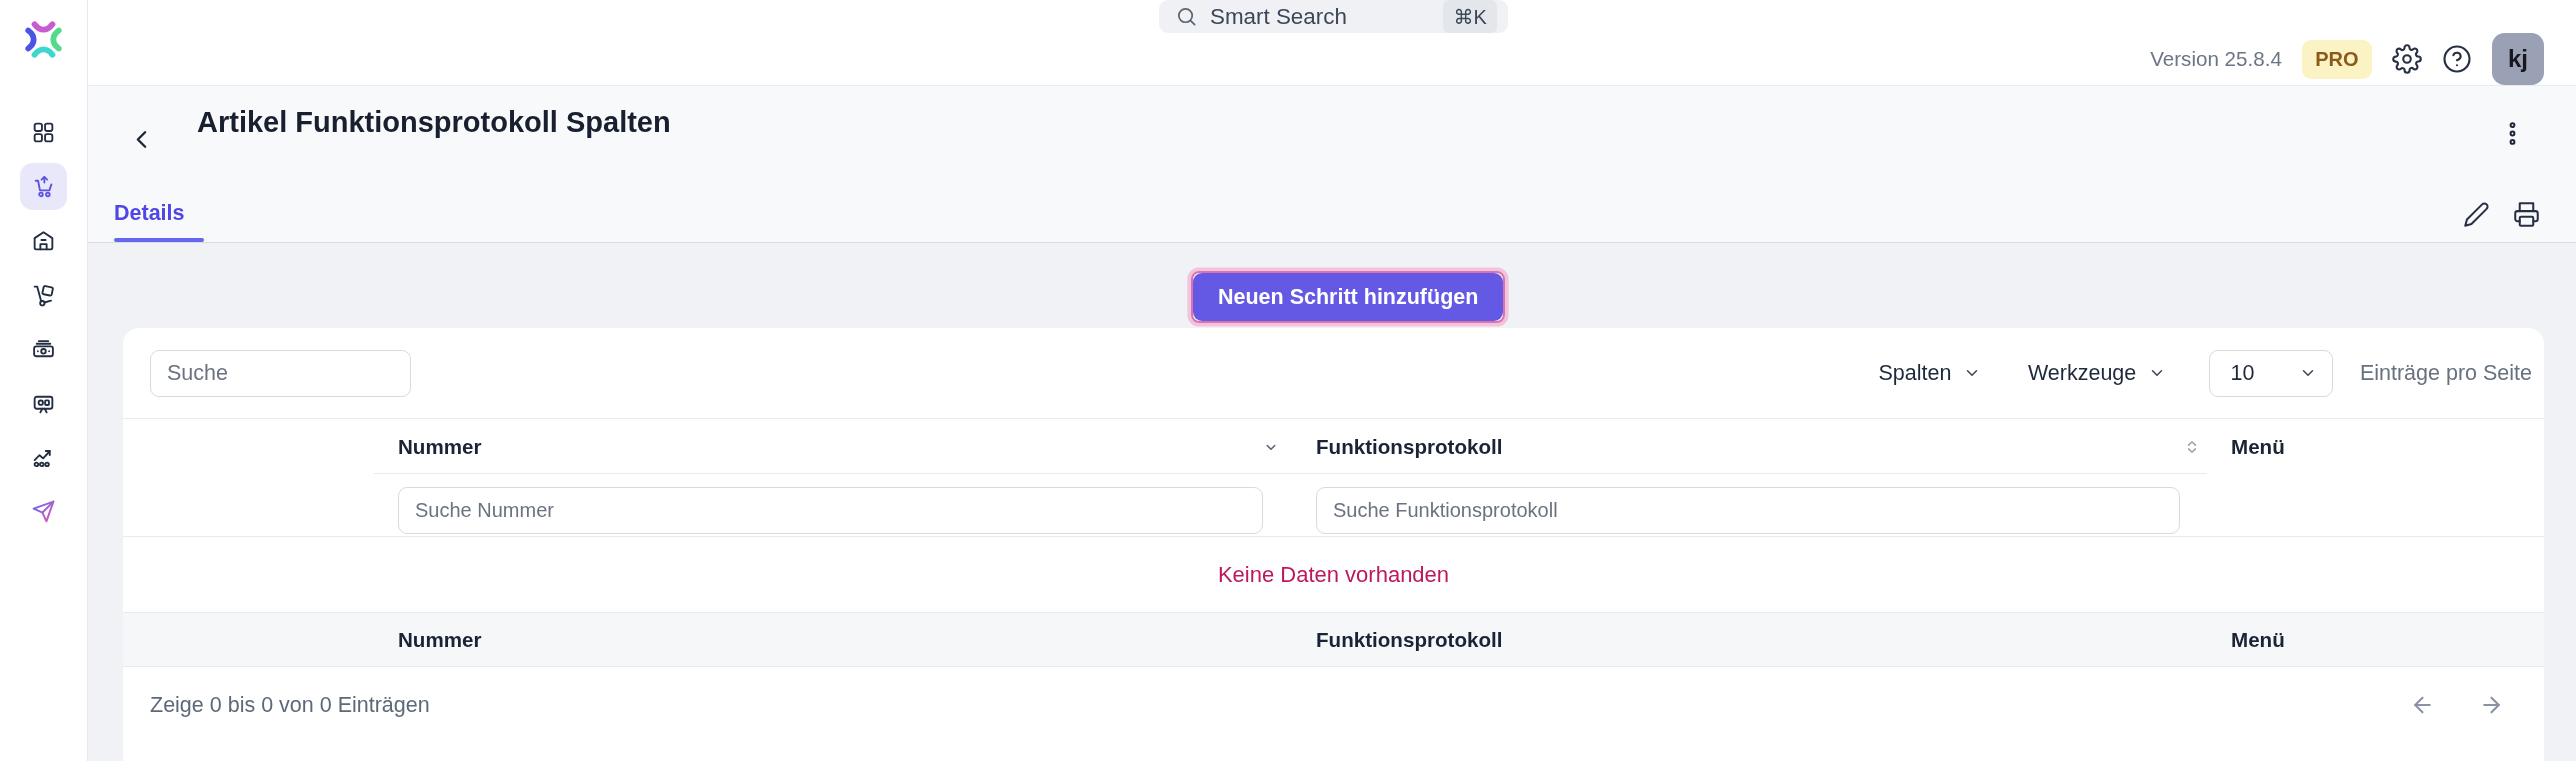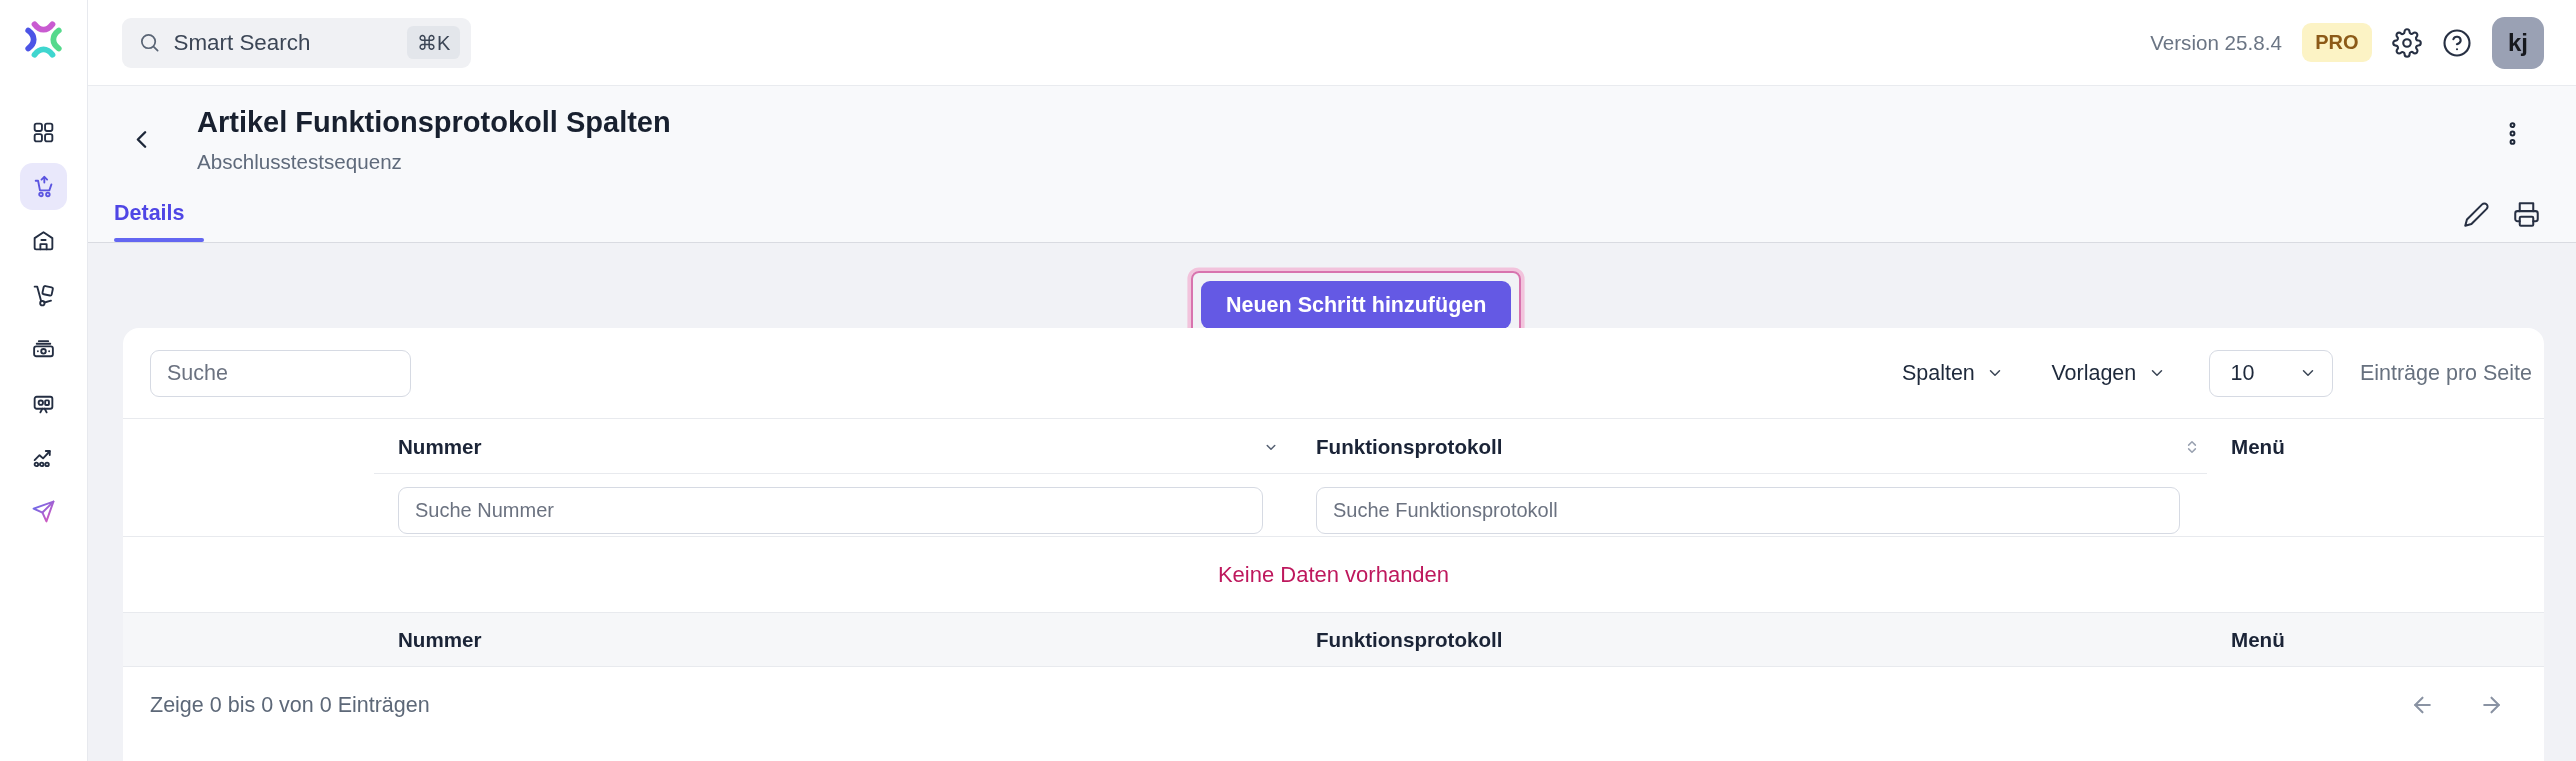--- a/index.html
+++ b/index.html
@@ -18,21 +18,21 @@
              border-right:0.9px solid #e7e9ee; display:flex; flex-direction:column; align-items:center; z-index:5; }
   .logo { width:43px; height:43px; margin-top:18px; }
   .nav { margin-top:48px; display:flex; flex-direction:column; gap:7.2px; }
   .nav-item { width:47px; height:47px; border-radius:12.5px; display:flex; align-items:center; justify-content:center;
               color:#242e42; cursor:pointer; }
   .nav-item.active { background:#e9e8fb; color:#5b54e0; }
   .nav-item svg { width:25px; height:25px; }
 
   
   .topbar { position:absolute; left:88px; top:0; right:0; height:86px; background:#fff;
-            border-bottom:0.9px solid #e9ebef; display:flex; align-items:center; padding:0 32px 0 34px; }
+            border-bottom:0.9px solid #e9ebef; display:flex; align-items:center; padding:0 32px 0 34px;flex-direction:column; }
   .searchbox { width:349px; height:50px; background:#f0f1f4; border-radius:9px; display:flex; align-items:center;
                padding:0 10.7px 0 16px; gap:12.5px; cursor:text; }
   .searchbox svg { width:23px; height:23px; color:#5a6575; }
   .search-text { font-size:22.4px; color:#3c4656; flex:1; }
   .kbd { background:#e3e6eb; border-radius:6.3px; padding:4.5px 10px; font-size:20px; color:#3c4656; }
   .topbar-right { margin-left:auto; display:flex; align-items:center; gap:20px; }
   .version { font-size:20.6px; color:#6b7584; }
   .pro { background:#fcf3c5; color:#8c5a18; font-weight:bold; font-size:20px; padding:8px 13.4px; border-radius:9px; }
   .icon-btn { color:#273043; display:flex; cursor:pointer; background:none; border:none; }
   .icon-btn svg { width:30px; height:30px; }
@@ -51,21 +51,21 @@
   .kebab svg { width:27px; height:27px; }
   .tab { position:absolute; left:26px; bottom:16px; font-size:21.5px; font-weight:bold; color:#4f46e5; cursor:pointer; }
   .tab-underline { position:absolute; left:26px; bottom:0; width:90px; height:4.5px; background:#6366f1; border-radius:2.7px; }
   .doc-actions { position:absolute; right:36px; bottom:14.3px; display:flex; gap:23px; color:#1d2738; }
   .doc-actions svg { width:27px; height:27px; }
 
   
   .content { position:absolute; left:88px; top:244px; right:0; bottom:0; background:#f1f2f6; }
 
   .annot { position:absolute; left:1103px; top:27px; border:2.7px solid #d873ae; box-shadow:0 0 0 3.6px #f2c3dc;
-           border-radius:8px; padding:8px; }
+           border-radius:8px; padding:0; }
   .btn-primary { background:#6459e4; color:#fff; font-size:21.5px; font-weight:bold; border:none; border-radius:9px;
                  padding:0 25px; height:48px; cursor:pointer; font-family:inherit; }
 
   .card { position:absolute; left:35px; top:84px; width:2421px; height:521px; background:#fff; border-radius:16px; }
 
   .card input { font-family:inherit; background:#fff; border:1.3px solid #d6dae3; border-radius:9px; color:#33404f; outline:none; }
   .card input::placeholder { color:#6b7避280; }
   .card input::placeholder { color:#6b7280; }
 
   .card-search { position:absolute; left:27px; top:21.5px; width:261px; height:47px; font-size:21.5px; padding:0 16px; }
@@ -245,21 +245,20 @@
 <section class="header-zone">
   <button class="back-btn">
     <span>
       <svg viewBox="0 0 24 24" fill="none" stroke="currentColor" stroke-width="2" stroke-linecap="round" stroke-linejoin="round" width="29" height="29">
         <polyline points="15 18 9 12 15 6"></polyline>
       </svg>
     </span>
   </button>
   <div class="title-block">
     <div class="page-title">Artikel Funktionsprotokoll Spalten</div>
-    <div class="page-subtitle">Abschlusstestsequenz</div>
   </div>
   <button class="kebab">
     <span>
       <svg viewBox="0 0 24 24" fill="none" stroke="currentColor" stroke-width="1.8" width="27" height="27">
         <circle cx="12" cy="4.5" r="1.7"></circle>
           <circle cx="12" cy="12" r="1.7"></circle>
           <circle cx="12" cy="19.5" r="1.7"></circle>
       </svg>
     </span>
   </button>
@@ -298,21 +297,21 @@
     <div class="card-controls">
       <button class="menu-btn">
         <span>Spalten</span>
         <span>
           <svg viewBox="0 0 24 24" fill="none" stroke="currentColor" stroke-width="2" stroke-linecap="round" stroke-linejoin="round" width="18" height="18">
             <polyline points="6 9 12 15 18 9"></polyline>
           </svg>
         </span>
       </button>
       <button class="menu-btn gap-a">
-        <span>Vorlagen</span>
+        <span>Werkzeuge</span>
         <span>
           <svg viewBox="0 0 24 24" fill="none" stroke="currentColor" stroke-width="2" stroke-linecap="round" stroke-linejoin="round" width="18" height="18">
             <polyline points="6 9 12 15 18 9"></polyline>
           </svg>
         </span>
       </button>
       <div class="pagesize">
         <span>10</span>
         <span>
           <svg viewBox="0 0 24 24" fill="none" stroke="currentColor" stroke-width="2" stroke-linecap="round" stroke-linejoin="round" width="18" height="18">

